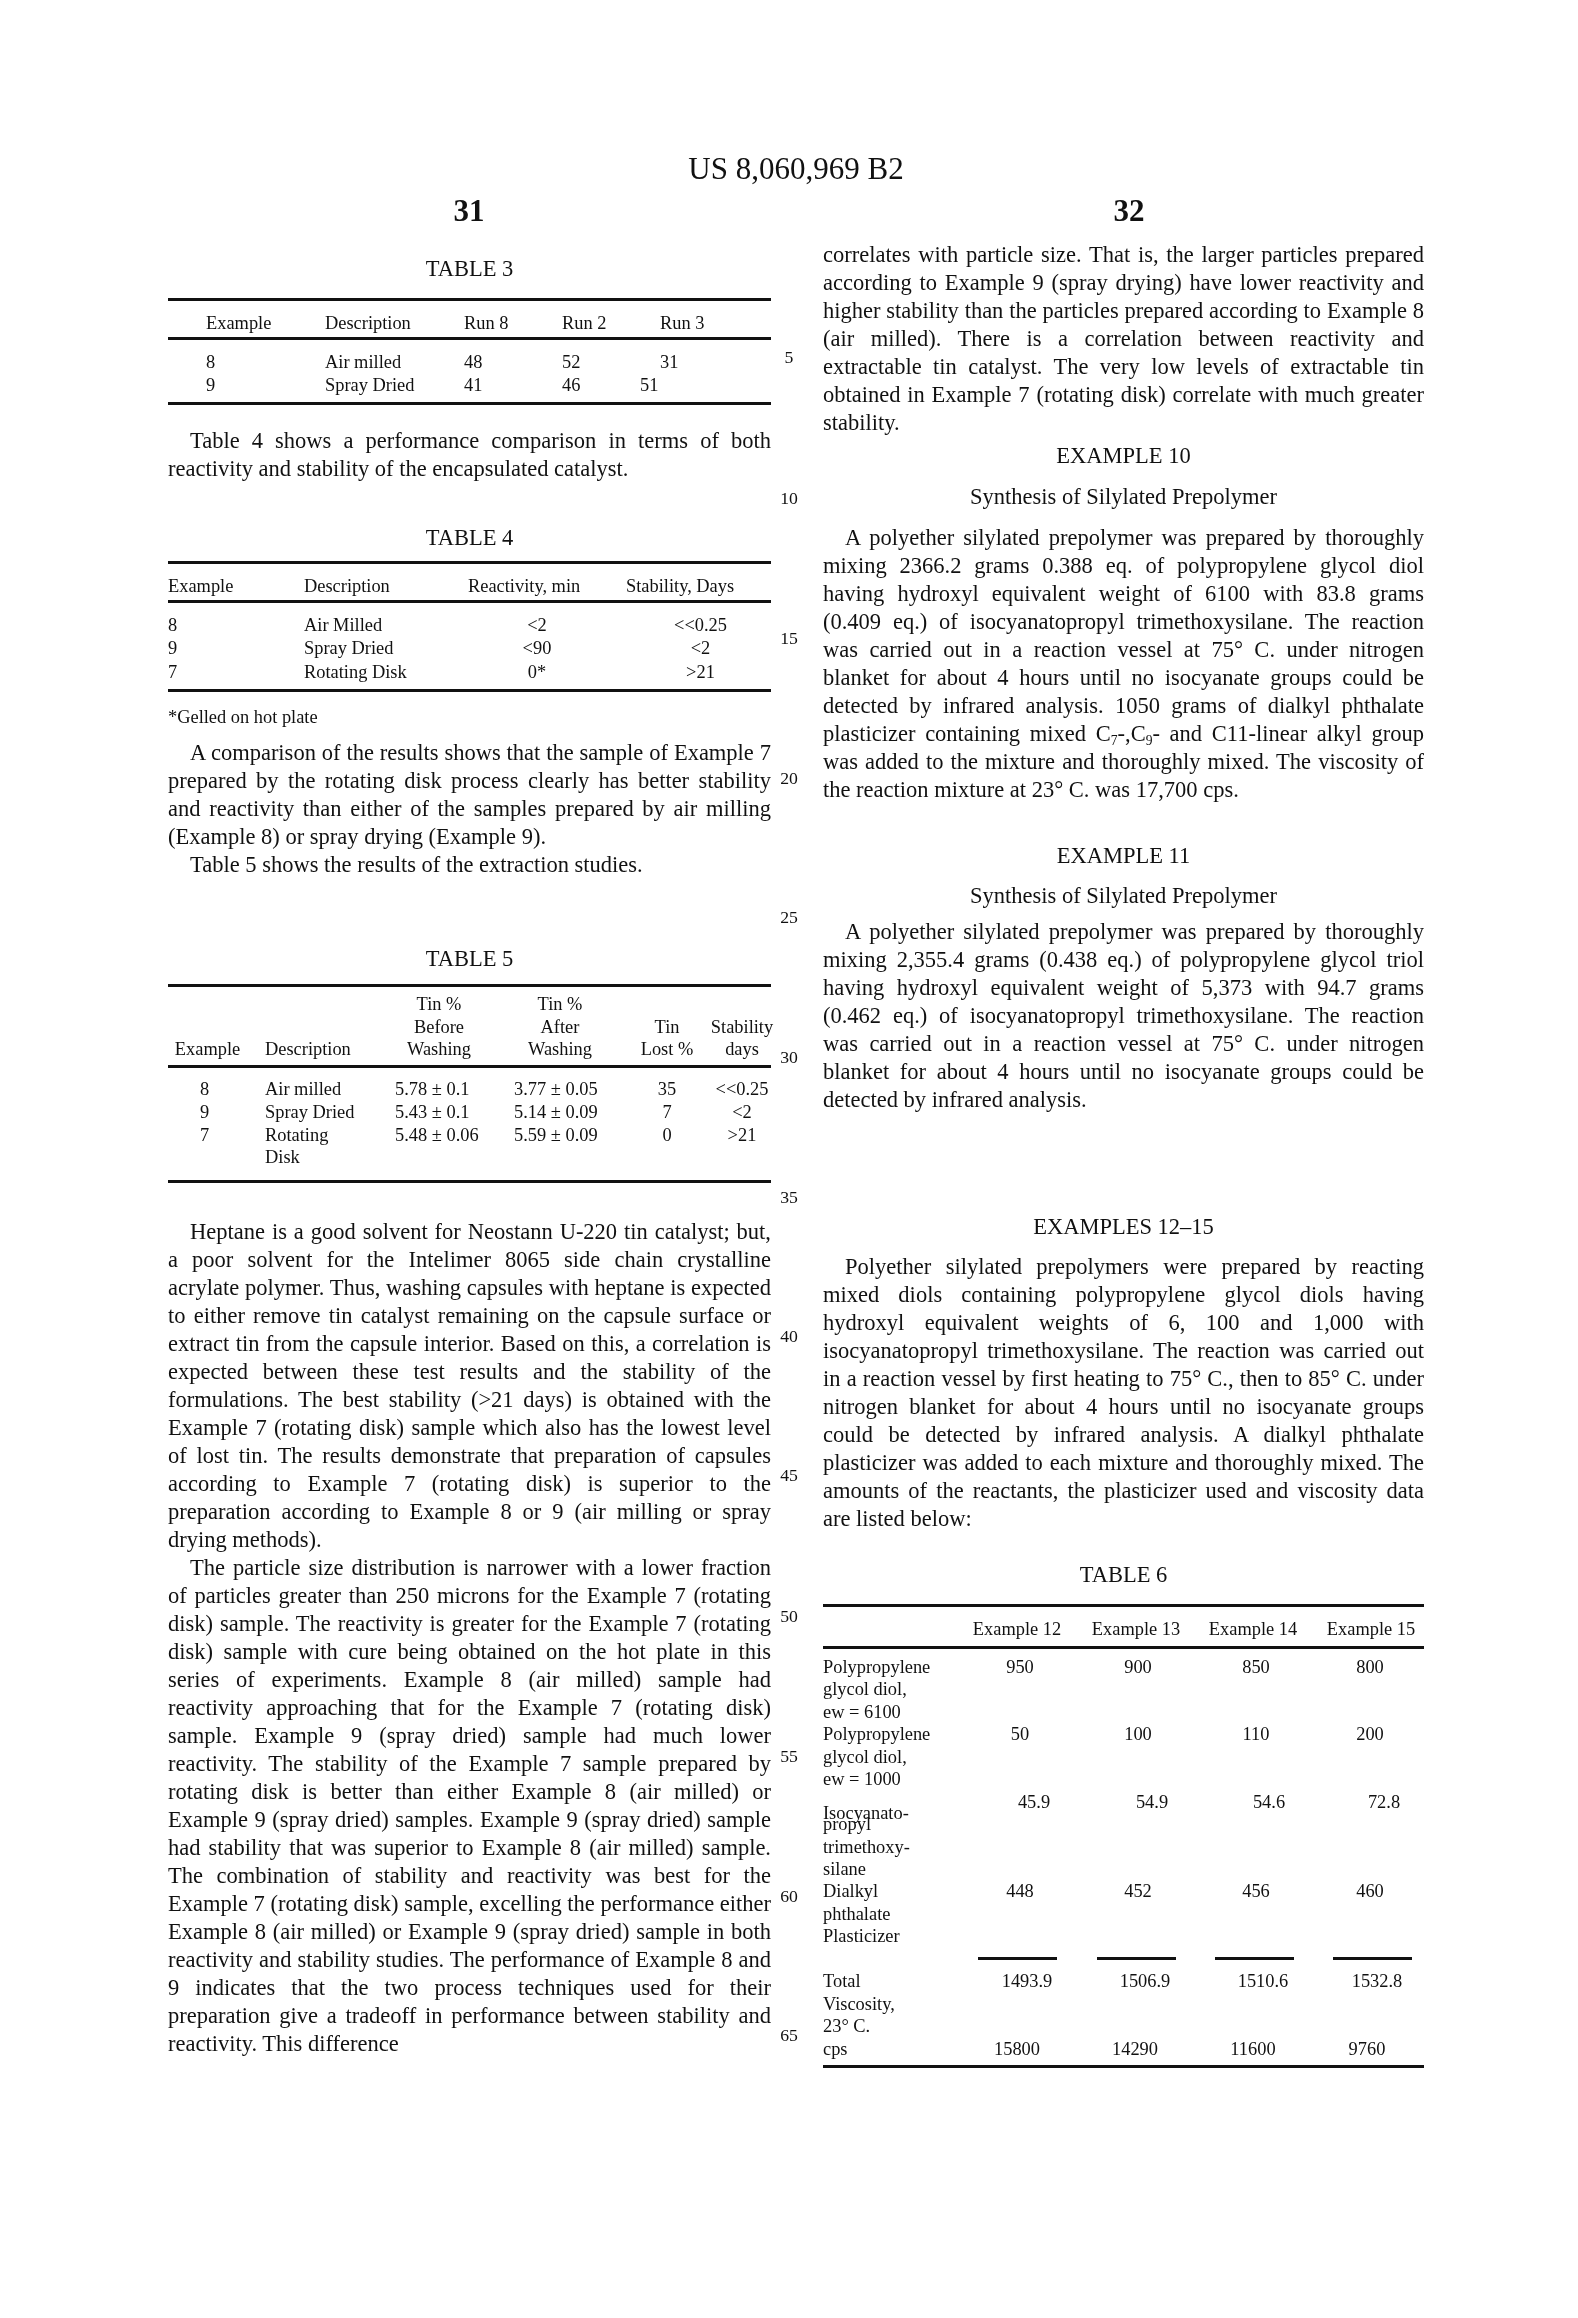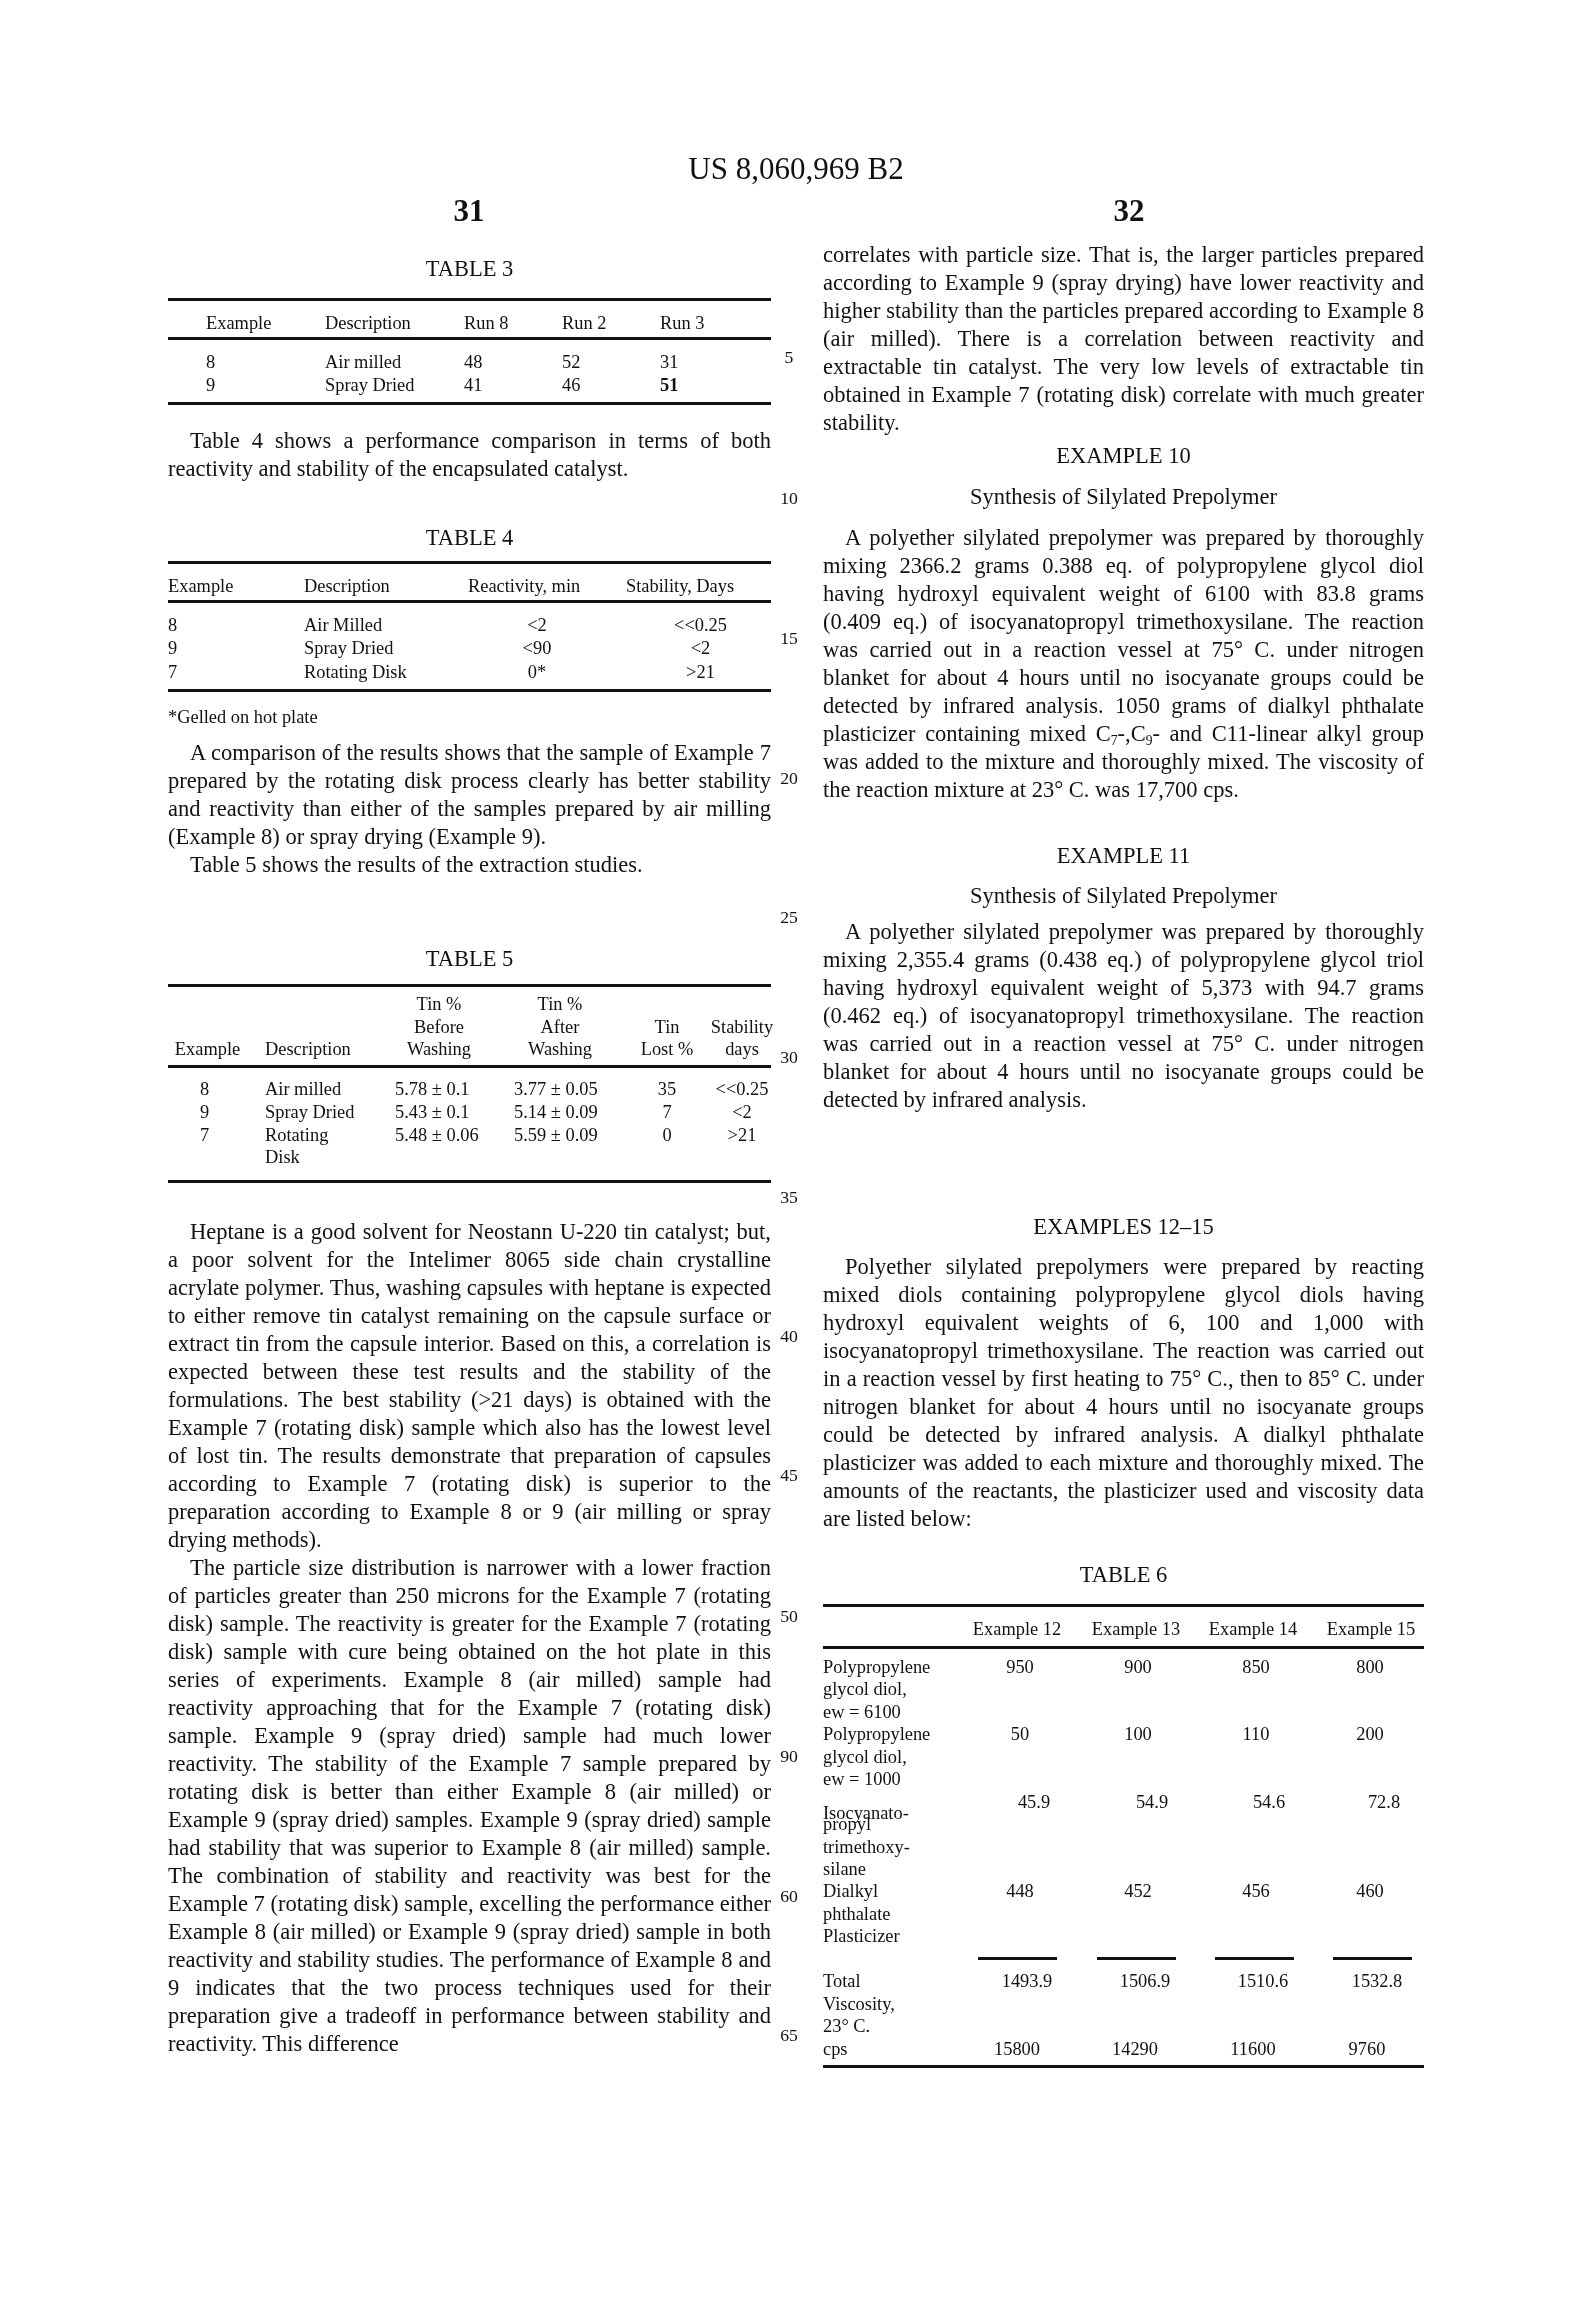--- a/index.html
+++ b/index.html
@@ -31,21 +31,21 @@
   <div class="abs lineno" style="left:772px; top:347px;">5</div>
   <div class="abs lineno" style="left:772px; top:488px;">10</div>
   <div class="abs lineno" style="left:772px; top:628px;">15</div>
   <div class="abs lineno" style="left:772px; top:768px;">20</div>
   <div class="abs lineno" style="left:772px; top:907px;">25</div>
   <div class="abs lineno" style="left:772px; top:1047px;">30</div>
   <div class="abs lineno" style="left:772px; top:1187px;">35</div>
   <div class="abs lineno" style="left:772px; top:1326px;">40</div>
   <div class="abs lineno" style="left:772px; top:1465px;">45</div>
   <div class="abs lineno" style="left:772px; top:1606px;">50</div>
-  <div class="abs lineno" style="left:772px; top:1746px;">90</div>
+  <div class="abs lineno" style="left:772px; top:1746px;">55</div>
   <div class="abs lineno" style="left:772px; top:1886px;">60</div>
   <div class="abs lineno" style="left:772px; top:2025px;">65</div>
 </div>
 
 <div>
   <div class="abs center" style="left:168px; width:603px; top:255px;">TABLE 3</div>
   <div class="rule" style="left:168px; width:603px; top:298px;"></div>
   <div class="tcell" style="left:206px; top:312px;">Example</div>
   <div class="tcell" style="left:325px; top:312px;">Description</div>
   <div class="tcell" style="left:464px; top:312px;">Run 8</div>
@@ -57,21 +57,21 @@
     <div class="tcell" style="left:325px; top:351px;">Air milled</div>
     <div class="tcell" style="left:464px; top:351px;">48</div>
     <div class="tcell" style="left:562px; top:351px;">52</div>
     <div class="tcell" style="left:660px; top:351px;">31</div>
   </div>
   <div>
     <div class="tcell" style="left:206px; top:374px;">9</div>
     <div class="tcell" style="left:325px; top:374px;">Spray Dried</div>
     <div class="tcell" style="left:464px; top:374px;">41</div>
     <div class="tcell" style="left:562px; top:374px;">46</div>
-    <div class="tcell" style="left:660px; top:374px;font-weight:bold;">51</div>
+    <div class="tcell" style="left:640px; top:374px;">51</div>
   </div>
   <div class="rule" style="left:168px; width:603px; top:402px;"></div>
 </div>
 
 <div class="abs body" style="left:168px; width:603px; top:427px;">
   <p>Table 4 shows a performance comparison in terms of both reactivity and stability of the encapsulated catalyst.</p>
 </div>
 
 <div>
   <div class="abs center" style="left:168px; width:603px; top:524px;">TABLE 4</div>

